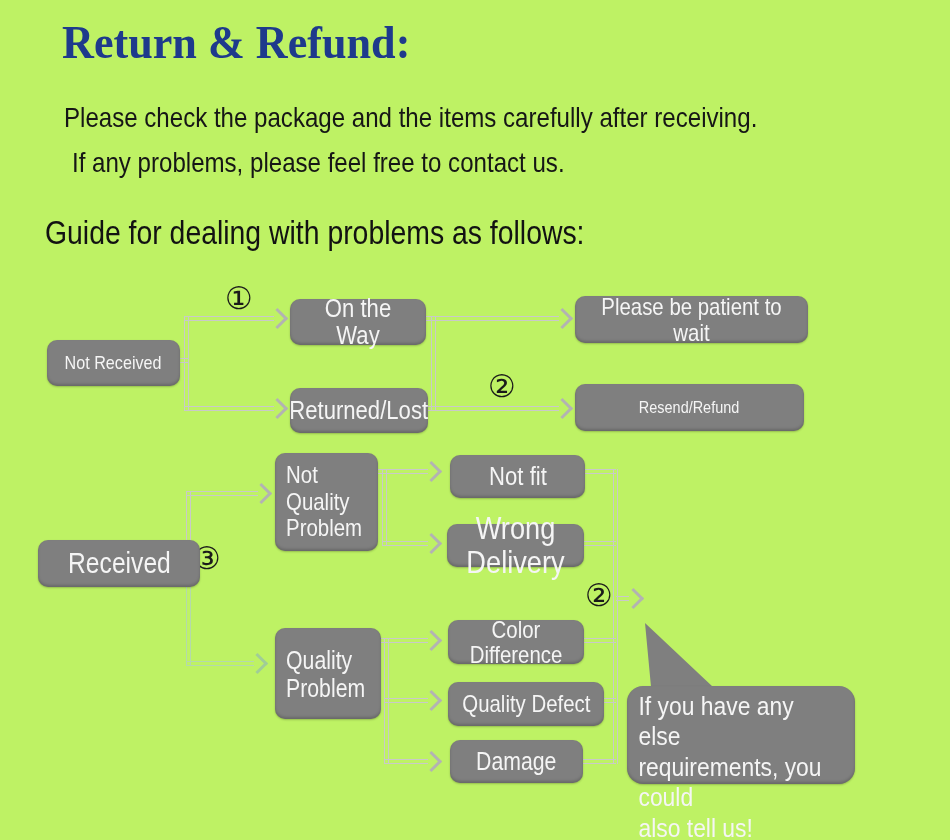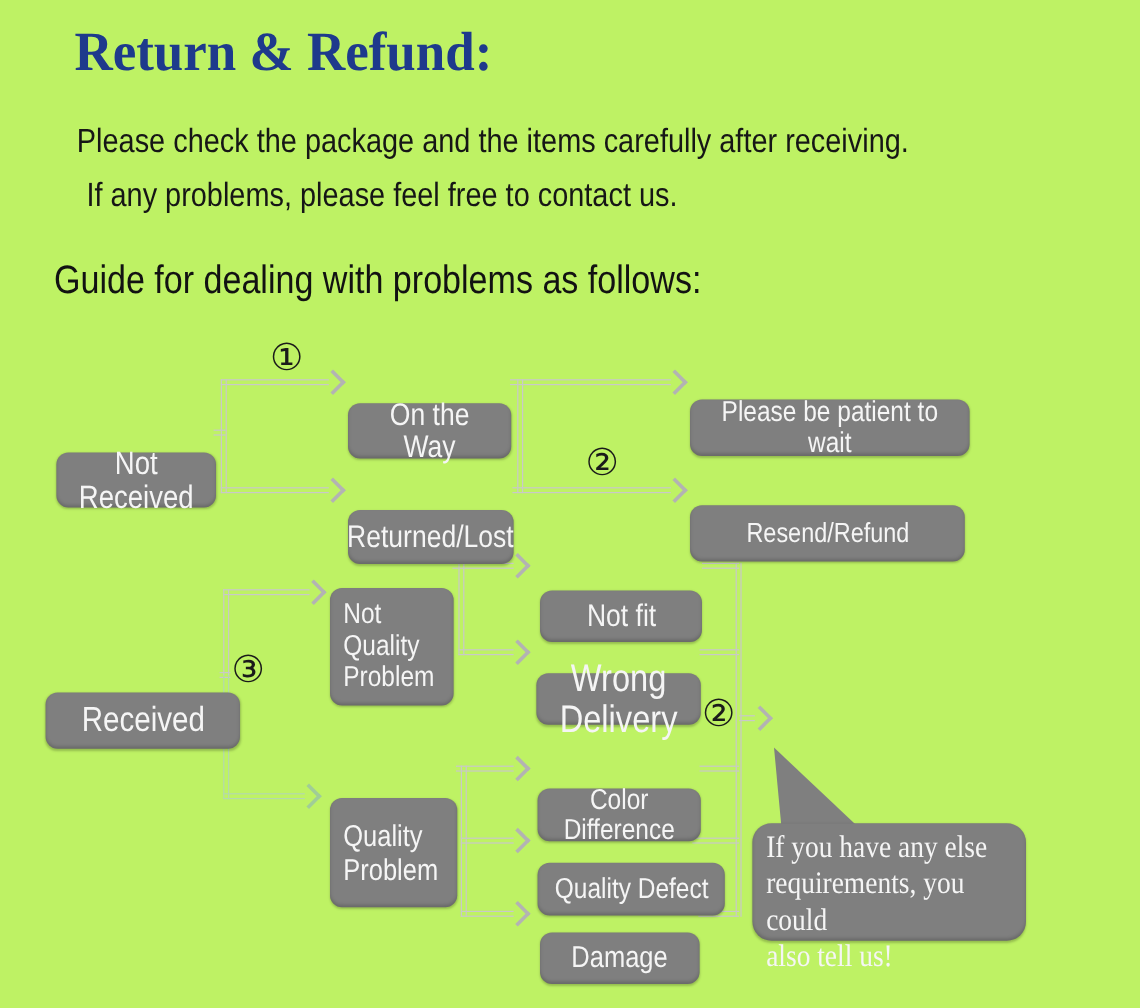--- a/index.html
+++ b/index.html
@@ -20,21 +20,20 @@
   .intro1{left:64px;top:102px;font-size:28px;}
   .intro2{left:72px;top:147px;font-size:28px;}
   .guide{left:45px;top:214px;font-size:33px;color:#121212;}
 
   
   .node{
     position:absolute;background:#7f7f7f;border-radius:10px;color:#f5f5f5;
     display:flex;align-items:center;justify-content:center;
     box-shadow:inset 0 -2px 3px rgba(0,0,0,.18), 0 1px 2px rgba(0,0,0,.22);
     font-size:26px;
-    margin-top:37px;
   }
   .node>span{
     display:inline-block;transform:scaleX(.85);transform-origin:center;
     white-space:pre-line;text-align:center;line-height:1.05;
   }
   .node.ml{justify-content:flex-start;}
   .node.ml>span{
     text-align:left;transform-origin:0 50%;padding-left:13px;line-height:1.12;
   }
 
@@ -58,21 +57,20 @@
 
   .step{
     position:absolute;font-family:"DejaVu Sans",sans-serif;
     font-size:31px;color:#1a1a1a;line-height:1;
   }
 
   .bubble{
     position:absolute;left:627px;top:686px;width:228px;height:98px;
     background:#7f7f7f;border-radius:16px;color:#f5f5f5;
     box-shadow:inset 0 -2px 3px rgba(0,0,0,.18), 0 1px 2px rgba(0,0,0,.22);
-    font-family:Liberation Serif, serif;
   }
   .bubble>span{
     display:inline-block;transform:scaleX(.88);transform-origin:0 0;
     white-space:pre-line;font-size:26px;line-height:1.17;padding:5px 4px 0 13px;
   }
   .tail{position:absolute;left:641px;top:621px;}
 </style>
 </head>
 <body>
 
@@ -125,33 +123,33 @@
   <div class="hline" style="left:582px;top:759px;width:34px"></div>
   <div class="vline" style="left:613px;top:469px;height:295px"></div>
   <div class="hline" style="left:616px;top:596px;width:13px"></div>
   <span class="arr" style="left:626px;top:591px"></span>
 
   <span class="step" style="left:225px;top:283px">①</span>
   <span class="step" style="left:488px;top:371px">②</span>
   <span class="step" style="left:193px;top:543px">③</span>
   <span class="step" style="left:585px;top:580px">②</span>
 
-  <div class="node" style="left:47px;top:340px;width:133px;height:46px;font-size:27px">
+  <div class="node" style="left:47px;top:340px;width:133px;height:46px;font-size:19px">
     <span>Not Received</span>
   </div>
   <div class="node" style="left:290px;top:299px;width:136px;height:46px">
     <span>On the Way</span>
   </div>
   <div class="node" style="left:290px;top:388px;width:138px;height:45px">
     <span>Returned/Lost</span>
   </div>
   <div class="node" style="left:575px;top:296px;width:233px;height:47px;font-size:24px">
     <span>Please be patient to wait</span>
   </div>
-  <div class="node" style="left:575px;top:384px;width:229px;height:47px;font-size:23px">
+  <div class="node" style="left:575px;top:384px;width:229px;height:47px;font-size:17px">
     <span>Resend/Refund</span>
   </div>
   <div class="node" style="left:38px;top:540px;width:162px;height:47px;font-size:29px">
     <span>Received</span>
   </div>
   <div class="node ml" style="left:275px;top:453px;width:103px;height:98px;font-size:24px">
     <span>Not
 Quality
 Problem</span>
   </div>

